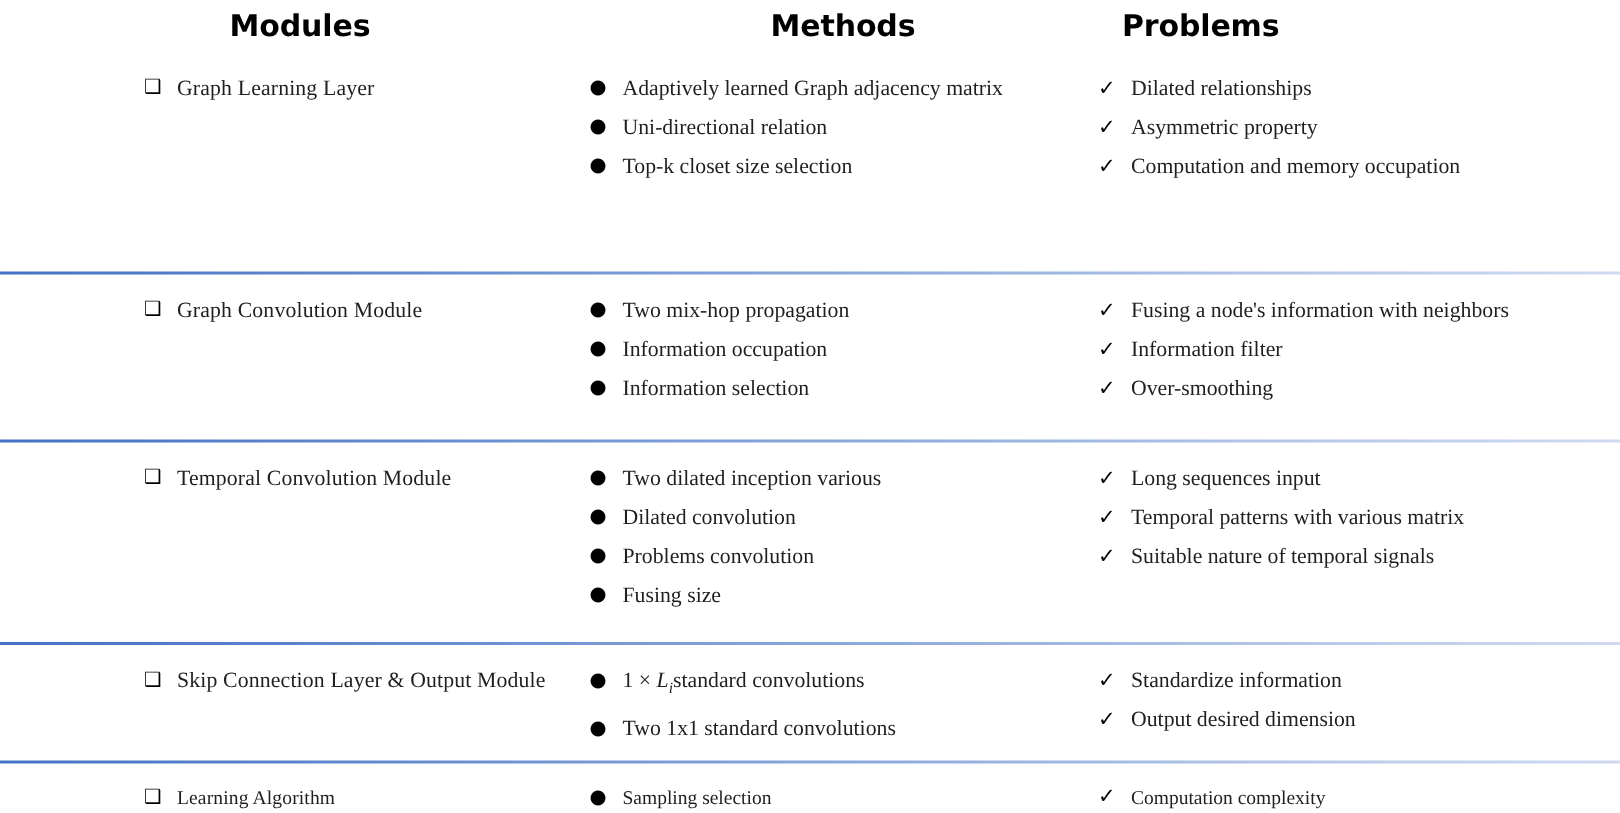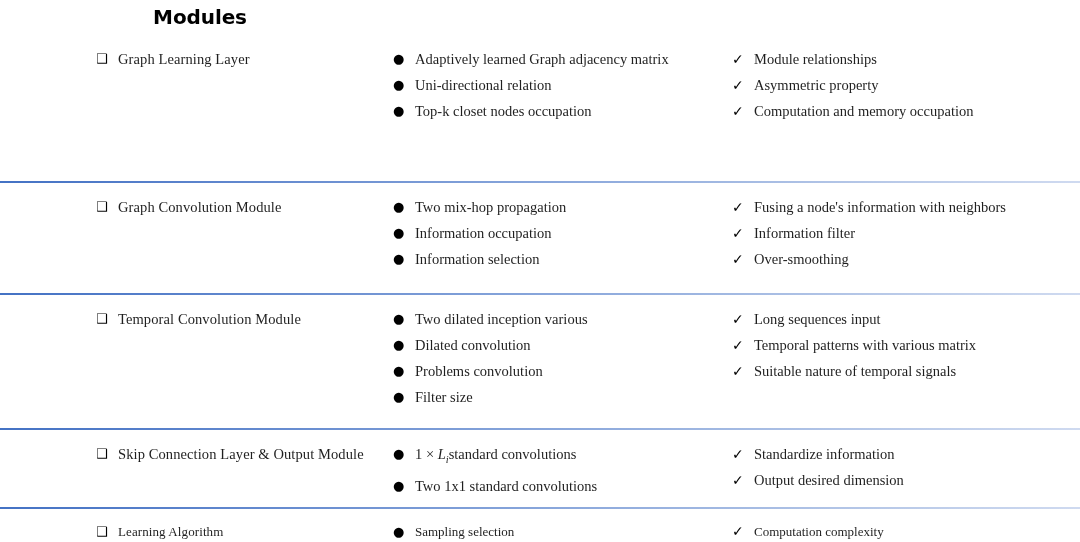--- a/index.html
+++ b/index.html
@@ -122,47 +122,53 @@
 </style>
 </head>
 <body>
 
 <div class="sheet">
 
   <div class="header-row">
     <div class="col-modules">
       <div class="hdr modules">Modules</div>
     </div>
+    <div class="col-methods">
+      <div class="hdr methods">Methods</div>
+    </div>
+    <div class="col-problems">
+      <div class="hdr problems">Problems</div>
+    </div>
   </div>
 
   <div class="row row1">
     <div class="cell cell-modules">
       <div class="item">
         <span class="marker square">❑</span>
         <span class="txt">Graph Learning Layer</span>
       </div>
     </div>
     <div class="cell cell-methods">
       <div class="item">
         <span class="marker bullet">●</span>
         <span class="txt">Adaptively learned Graph adjacency matrix</span>
       </div>
       <div class="item">
         <span class="marker bullet">●</span>
         <span class="txt">Uni-directional relation</span>
       </div>
       <div class="item">
         <span class="marker bullet">●</span>
-        <span class="txt">Top-k closet nodes occupation</span>
-      </div>
-    </div>
-    <div class="cell cell-problems">
-      <div class="item">
-        <span class="marker check">✓</span>
-        <span class="txt">Module relationships</span>
+        <span class="txt">Top-k closet size selection</span>
+      </div>
+    </div>
+    <div class="cell cell-problems">
+      <div class="item">
+        <span class="marker check">✓</span>
+        <span class="txt">Dilated relationships</span>
       </div>
       <div class="item">
         <span class="marker check">✓</span>
         <span class="txt">Asymmetric property</span>
       </div>
       <div class="item">
         <span class="marker check">✓</span>
         <span class="txt">Computation and memory occupation</span>
       </div>
     </div>
@@ -222,21 +228,21 @@
       <div class="item">
         <span class="marker bullet">●</span>
         <span class="txt">Dilated convolution</span>
       </div>
       <div class="item">
         <span class="marker bullet">●</span>
         <span class="txt">Problems convolution</span>
       </div>
       <div class="item">
         <span class="marker bullet">●</span>
-        <span class="txt">Filter size</span>
+        <span class="txt">Fusing size</span>
       </div>
     </div>
     <div class="cell cell-problems">
       <div class="item">
         <span class="marker check">✓</span>
         <span class="txt">Long sequences input</span>
       </div>
       <div class="item">
         <span class="marker check">✓</span>
         <span class="txt">Temporal patterns with various matrix</span>

